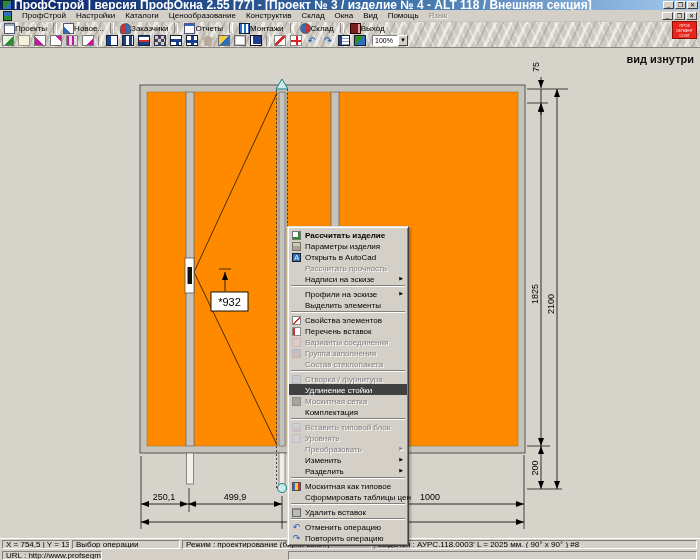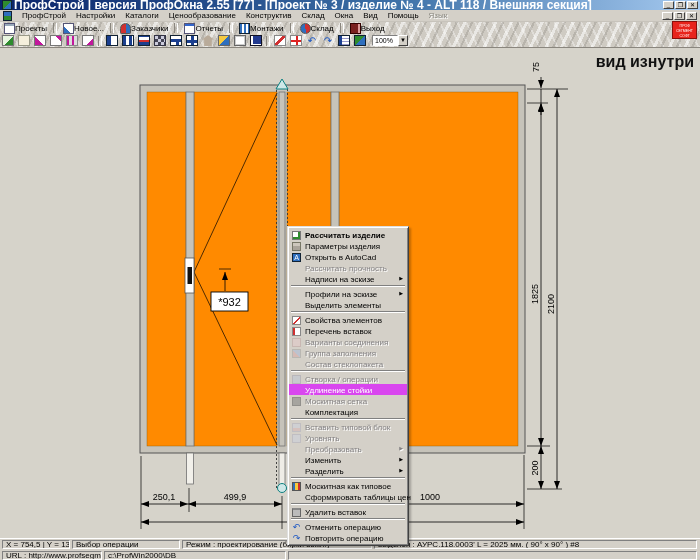--- a/index.html
+++ b/index.html
@@ -67,34 +67,34 @@
   .combo .val{width:26px;background:#fff;border:1px solid;border-color:#808080 #fff #fff #808080;
     font-size:7px;line-height:10px;padding-left:2px;box-sizing:border-box}
   .combo .drop{width:10px;background:#d4d0c8;border:1px solid;border-color:#fff #404040 #404040 #fff;
     font-size:6px;line-height:9px;text-align:center;box-sizing:border-box}
   
   .logo{position:absolute;left:672px;top:21px;width:25px;height:18px;background:#e8241c;border:1px solid #8a0f0a;
     box-sizing:border-box;z-index:20;display:flex;flex-direction:column;justify-content:center;align-items:center}
   .logo span{color:#fff;font-size:4px;line-height:5px;display:block;transform:scale(.9)}
   
   .canvas{position:absolute;left:0;top:47px;width:700px;height:491px;background:#d6d3ca;border-top:1px solid #8a867e;box-sizing:border-box}
-  .viewlabel{position:absolute;top:5px;right:6px;font-size:16px;font-weight:bold;color:#111}
+  .viewlabel{position:absolute;top:5px;right:6px;font-size:11px;font-weight:bold;color:#111}
   svg{position:absolute;left:0;top:0}
   .dimline{stroke:#000;stroke-width:.8;fill:none}
   .thin{stroke:#000;stroke-width:.7;fill:none}
   .dimtext{font-family:"Liberation Sans",sans-serif;font-size:9px;fill:#000}
   
   .cmenu{position:absolute;left:287px;top:226px;width:122px;background:#d4d0c8;padding:2px 1px;box-sizing:border-box;
     border:1px solid;border-color:#dfdfdf #404040 #404040 #dfdfdf;
     box-shadow:inset 1px 1px 0 #fff,inset -1px -1px 0 #808080,2px 2px 2px rgba(0,0,0,.25);z-index:60}
   .cm-item{display:flex;align-items:flex-end;height:11px;padding:0 4px 0 3px;position:relative}
   .cm-label{white-space:nowrap;font-size:8px}
   .cm-item.bold .cm-label{font-weight:bold}
   .cm-item.disabled{color:#848284;text-shadow:1px 1px 0 #fff}
-  .cm-item.selected{background:#d946ef;color:#fff;text-shadow:none}
+  .cm-item.selected{background:#404040;color:#fff;text-shadow:none}
   .cm-arrow{margin-left:auto;font-size:5px;line-height:11px}
   .cm-sep{height:0;border-top:1px solid #808080;border-bottom:1px solid #fff;margin:1px 2px}
   .mi{width:9px;height:9px;margin-right:4px;flex:none;box-sizing:border-box}
   .noicon{background:none;border:none}
   .disabled .mi{opacity:.45}
   .m-calc{background:#fff;border:1px solid #777;box-shadow:inset -2px -2px 0 #2e8b2e}
   .m-params{background:#cdc7bc;border:1px solid #776;box-shadow:inset 0 -4px 0 #aaa49a}
   .m-acad{background:#2f6fbe;border:1px solid #123;color:#fff;font-size:7px;line-height:8px;text-align:center}
   .m-props{background:linear-gradient(135deg,#fff 45%,#d03030 45% 60%,#fff 60%);border:1px solid #888}
   .m-list{background:#fff;border:1px solid #888;box-shadow:inset 2px 0 0 #d03030}
@@ -346,21 +346,21 @@
       <span class="mi m-group"></span>
       <span class="cm-label">Группа  заполнения</span>
     </div>
   <div class="cm-item disabled">
       <span class="mi noicon"></span>
       <span class="cm-label">Состав стеклопакета</span>
     </div>
   <div class="cm-sep"></div>
   <div class="cm-item disabled">
       <span class="mi m-sash"></span>
-      <span class="cm-label">Створка  /  операции</span>
+      <span class="cm-label">Створка  /  фурнитура</span>
     </div>
   <div class="cm-item selected">
       <span class="mi noicon"></span>
       <span class="cm-label">Удлинение стойки</span>
     </div>
   <div class="cm-item disabled">
       <span class="mi m-mosq"></span>
       <span class="cm-label">Москитная  сетка</span>
     </div>
   <div class="cm-item">
@@ -418,16 +418,15 @@
 
 <div class="statusbar">
   <div class="srow" style="top:0">
     <span class="spanel" style="left:2px;width:68px">X = 754,5 | Y = 1380</span>
     <span class="spanel" style="left:72px;width:108px">Выбор операции</span>
     <span class="spanel" style="left:182px;width:190px">Режим : проектирование  (бирки выкл.)</span>
     <span class="spanel" style="left:374px;width:323px">выделен : АУРС.118.0003'   L = 2025 мм. ( 90° x 90° )  #8</span>
   </div>
   <div class="srow" style="top:11px">
     <span class="spanel" style="left:2px;width:100px">URL : http://www.profsegment.ru</span>
-    <span class="spanel" style="left:104px;width:182px">c:\ProfWin2000\DB</span>
     <span class="spanel" style="left:288px;width:409px"></span>
   </div>
 </div>
 
 </body></html>

